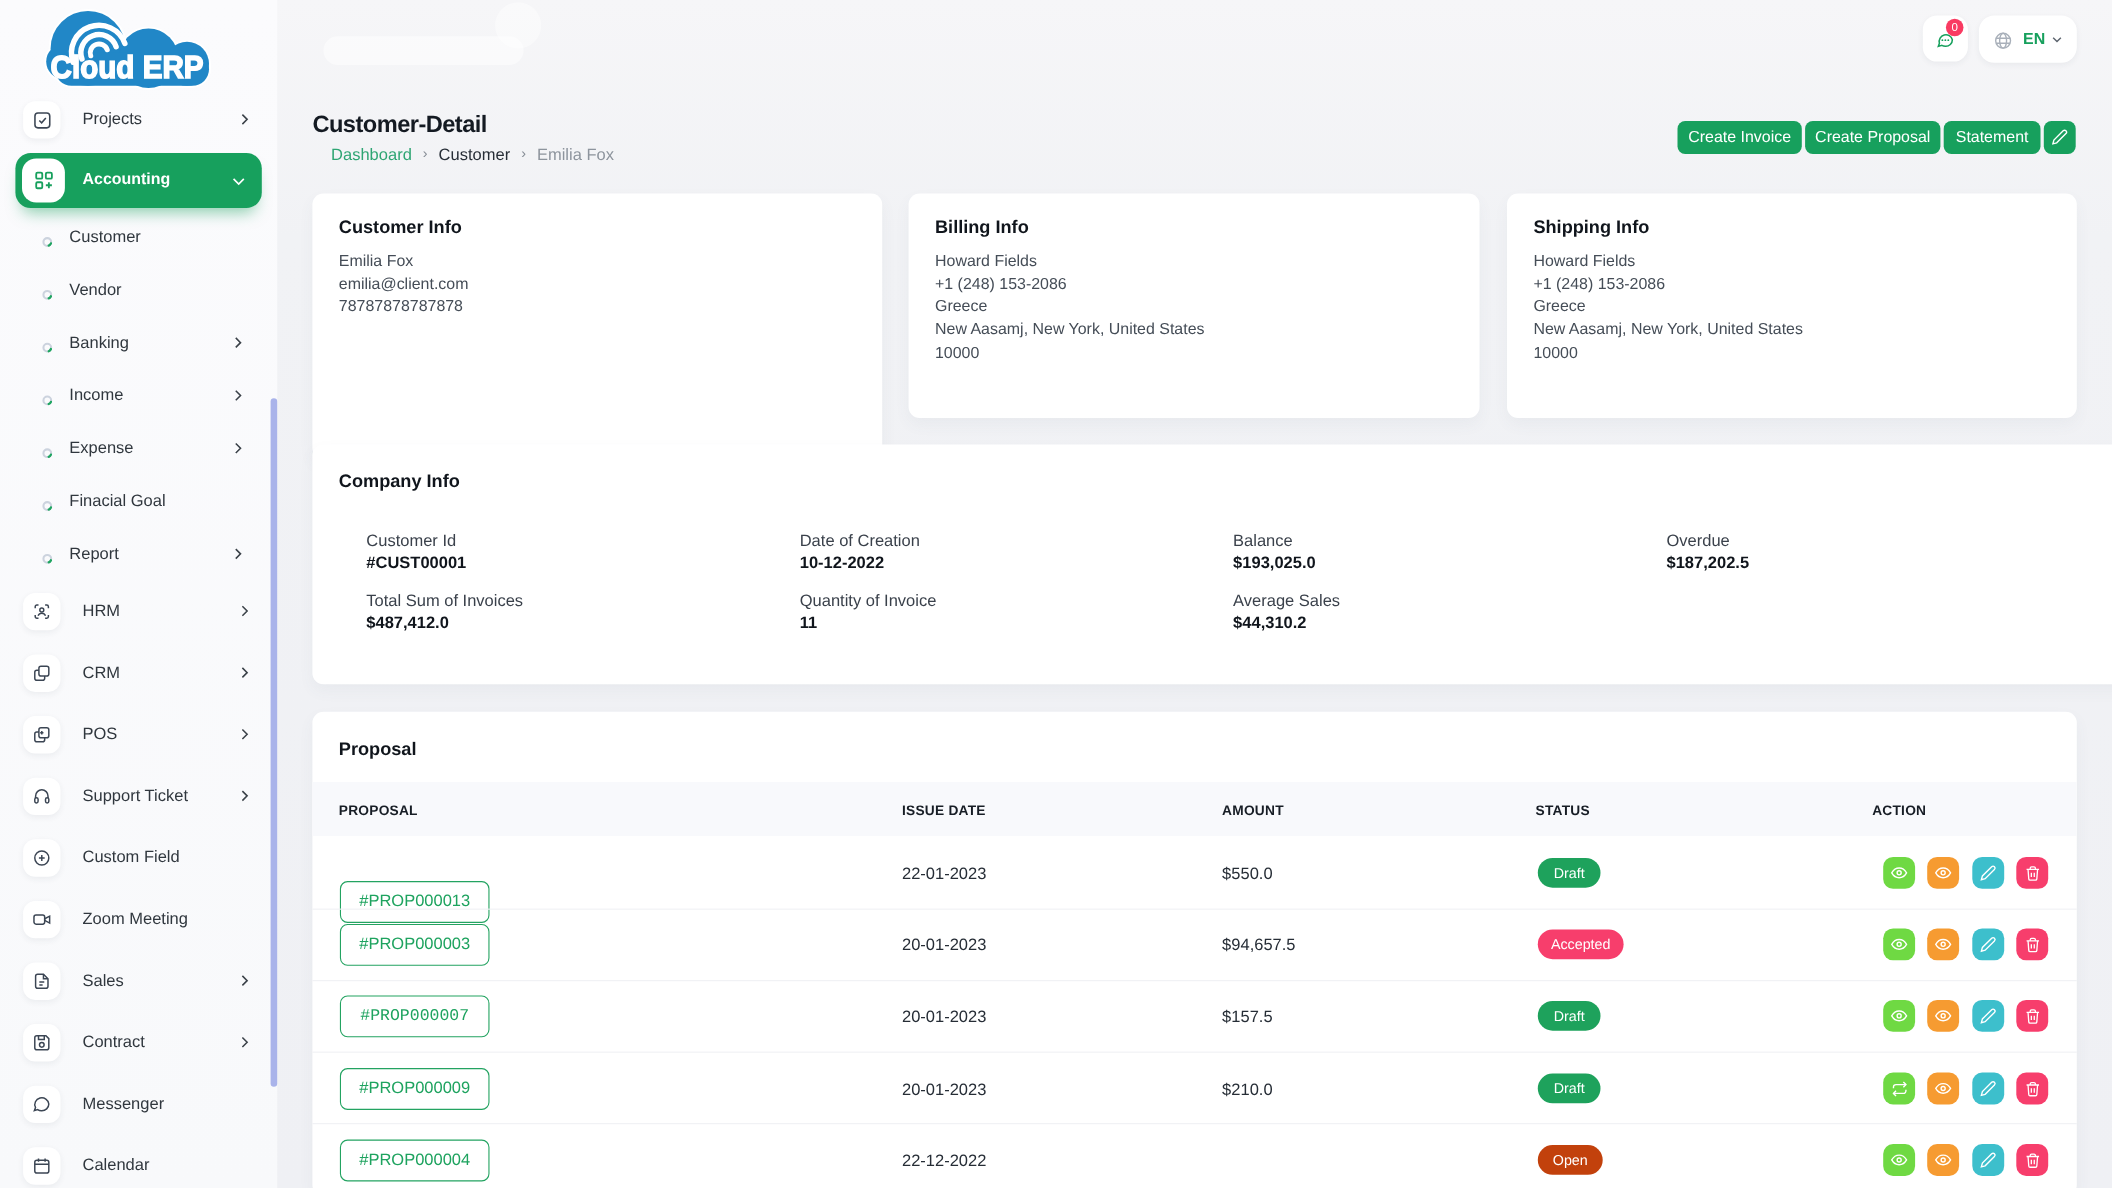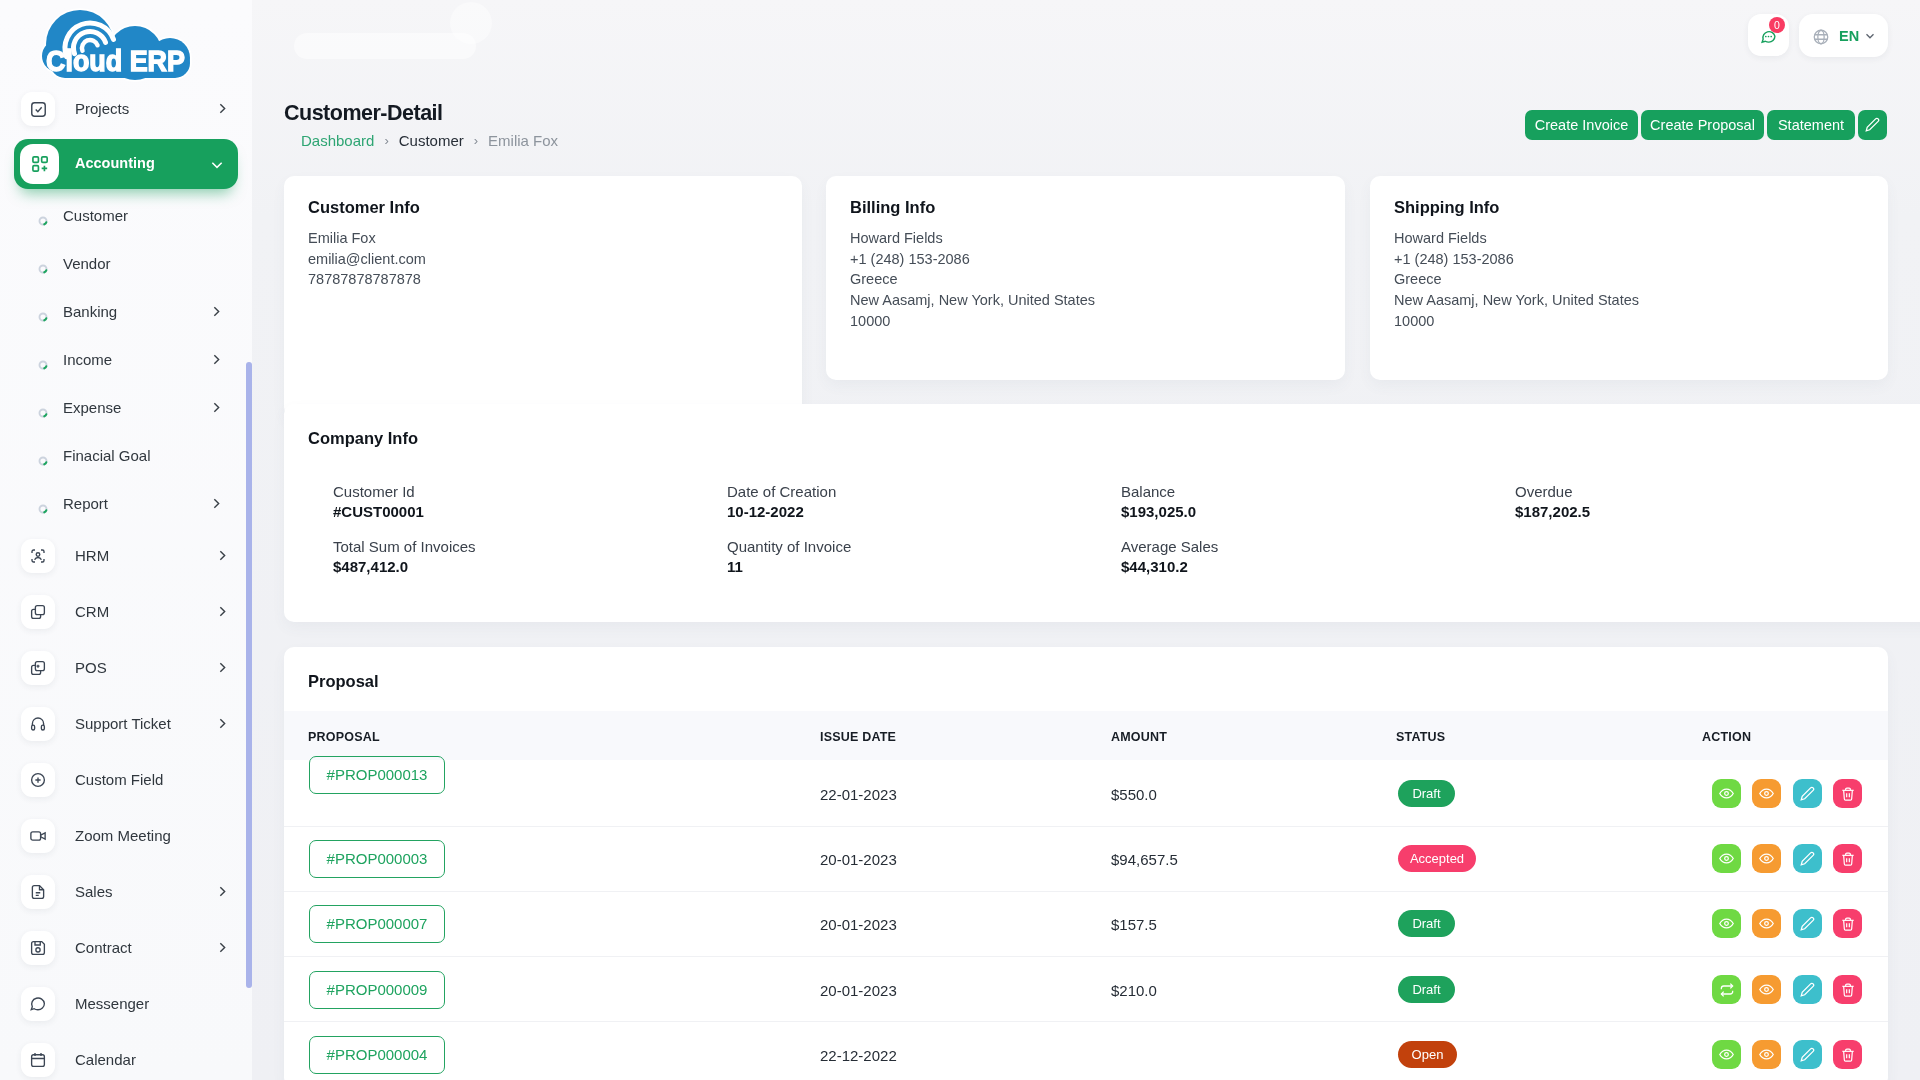--- a/index.html
+++ b/index.html
@@ -313,21 +313,21 @@
   <div class="ctitle" style="top:25px;">Proposal</div>
 </div>
 <div class="abs" style="left:284px;top:711px;width:1604px;height:49px;background:#f8f9fc;"></div>
 <div class="th" style="left:308px;top:730px;">PROPOSAL</div>
 <div class="th" style="left:820px;top:730px;">ISSUE DATE</div>
 <div class="th" style="left:1111px;top:730px;">AMOUNT</div>
 <div class="th" style="left:1396px;top:730px;">STATUS</div>
 <div class="th" style="left:1702px;top:730px;">ACTION</div>
 
 <div id="rows">
-<div class="prop" style="top:756px;">#PROP000013</div>
+<div class="prop" style="top:801px;">#PROP000013</div>
 <div class="td" style="left:820px;top:786px;">22-01-2023</div>
 <div class="td" style="left:1111px;top:786px;">$550.0</div>
 <div class="pill" style="left:1398px;top:780px;width:57px;background:#1ea25c;">Draft</div>
 <div class="act a-view" style="left:1712px;top:779px;">
       <svg width="17" height="17" viewBox="0 0 24 24" fill="none" stroke="#fff" stroke-width="1.8">
         <path d="M2.5 12S6 5.8 12 5.8 21.5 12 21.5 12 18 18.2 12 18.2 2.5 12 2.5 12z"></path>
         <circle cx="12" cy="12" r="2.6"></circle>
       </svg>
     </div>
 <div class="act a-dup" style="left:1752px;top:779px;">
@@ -372,21 +372,21 @@
     </div>
 <div class="act a-del" style="left:1833px;top:844px;">
       <svg width="16" height="16" viewBox="0 0 24 24" fill="none" stroke="#fff" stroke-width="1.8">
         <path d="M3.5 6.5h17"></path>
         <path d="M8.5 6.5V5a1.8 1.8 0 0 1 1.8-1.8h3.4A1.8 1.8 0 0 1 15.5 5v1.5"></path>
         <path d="M5.5 6.5l1 13a1.8 1.8 0 0 0 1.8 1.7h7.4a1.8 1.8 0 0 0 1.8-1.7l1-13"></path>
         <path d="M10 11v6M14 11v6"></path>
       </svg>
     </div>
 <div class="rowsep" style="top:826px;"></div>
-<div class="prop" style="top:905px;">#PROP000007</div>
+<div class="prop" style="top:905px;font-family:Liberation Mono, monospace;">#PROP000007</div>
 <div class="td" style="left:820px;top:916px;">20-01-2023</div>
 <div class="td" style="left:1111px;top:916px;">$157.5</div>
 <div class="pill" style="left:1398px;top:910px;width:57px;background:#1ea25c;">Draft</div>
 <div class="act a-view" style="left:1712px;top:909px;">
       <svg width="17" height="17" viewBox="0 0 24 24" fill="none" stroke="#fff" stroke-width="1.8">
         <path d="M2.5 12S6 5.8 12 5.8 21.5 12 21.5 12 18 18.2 12 18.2 2.5 12 2.5 12z"></path>
         <circle cx="12" cy="12" r="2.6"></circle>
       </svg>
     </div>
 <div class="act a-dup" style="left:1752px;top:909px;">

